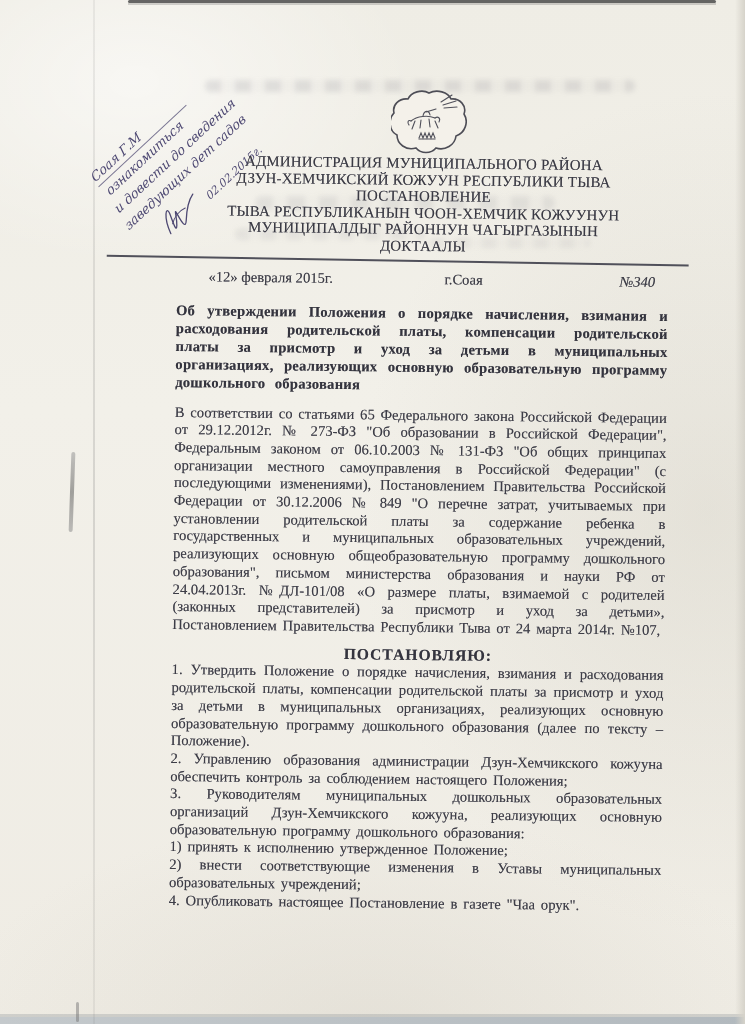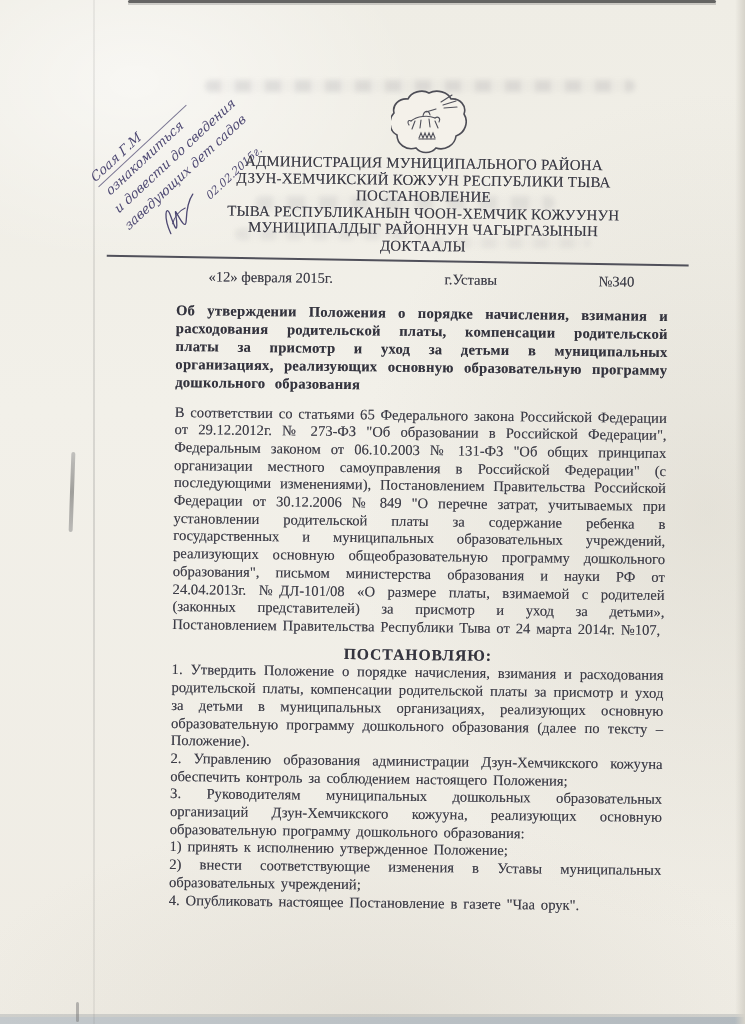--- a/index.html
+++ b/index.html
@@ -45,21 +45,21 @@
   .doc{position:absolute;left:178px;top:152px;width:492px;
     transform:rotate(0.7deg);transform-origin:top left;
     color:#3d3d47;font-size:14.6px;line-height:17.7px;
     text-shadow:0 0 .5px rgba(60,60,72,.55);}
   .doc-header{text-align:center;font-size:14.9px;line-height:16.6px;letter-spacing:.25px;color:#3a3a44;}
   .rule{margin-top:5px;margin-left:-70px;width:582px;height:2px;background:#50505a;transform:rotate(.25deg);}
   .meta{position:relative;height:20px;margin-top:9px;}
   .meta span{position:absolute;white-space:nowrap;}
   .meta .m-date{left:32px;}
   .meta .m-place{left:268px;}
-  .meta .m-num{left:422px;}
+  .meta .m-num{left:443px;font-style:italic;}
   .subject{margin:13px 0 0 0;font-weight:bold;text-align:justify;word-spacing:5.5px;letter-spacing:.25px;color:#34343e;line-height:18px;}
   .preamble{margin:13px 0 0 0;text-align:justify;word-spacing:2.2px;}
   .resolve{margin:9px 0 1px 0;text-align:center;font-weight:bold;font-size:15.6px;letter-spacing:1px;color:#34343e;}
   .items p{margin:0;text-align:justify;word-spacing:2.2px;}
 </style>
 </head>
 <body>
 
 <div class="scan">
 
@@ -117,21 +117,21 @@
       <div>ПОСТАНОВЛЕНИЕ</div>
       <div>ТЫВА РЕСПУБЛИКАНЫН ЧООН-ХЕМЧИК КОЖУУНУН</div>
       <div>МУНИЦИПАЛДЫГ РАЙОННУН ЧАГЫРГАЗЫНЫН</div>
       <div>ДОКТААЛЫ</div>
     </div>
 
     <div class="rule"></div>
 
     <div class="meta">
       <span class="m-date">«12» февраля 2015г.</span>
-      <span class="m-place">г.Уставы</span>
+      <span class="m-place">г.Соая</span>
       <span class="m-num">№340</span>
     </div>
 
     <p class="subject">Об утверждении Положения о порядке начисления, взимания и расходования родительской платы, компенсации родительской платы за присмотр и уход за детьми в муниципальных организациях, реализующих основную образовательную программу дошкольного образования</p>
 
     <p class="preamble">В соответствии со статьями 65 Федерального закона Российской Федерации от 29.12.2012г. № 273-ФЗ "Об образовании в Российской Федерации", Федеральным законом от 06.10.2003 № 131-ФЗ "Об общих принципах организации местного самоуправления в Российской Федерации" (с последующими изменениями), Постановлением Правительства Российской Федерации от 30.12.2006 № 849 "О перечне затрат, учитываемых при установлении родительской платы за содержание ребенка в государственных и муниципальных образовательных учреждений, реализующих основную общеобразовательную программу дошкольного образования", письмом министерства образования и науки РФ от 24.04.2013г. №ДЛ-101/08 «О размере платы, взимаемой с родителей (законных представителей) за присмотр и уход за детьми», Постановлением Правительства Республики Тыва от 24 марта 2014г. №107,</p>
 
     <div class="resolve">ПОСТАНОВЛЯЮ:</div>
 
     <div class="items">

